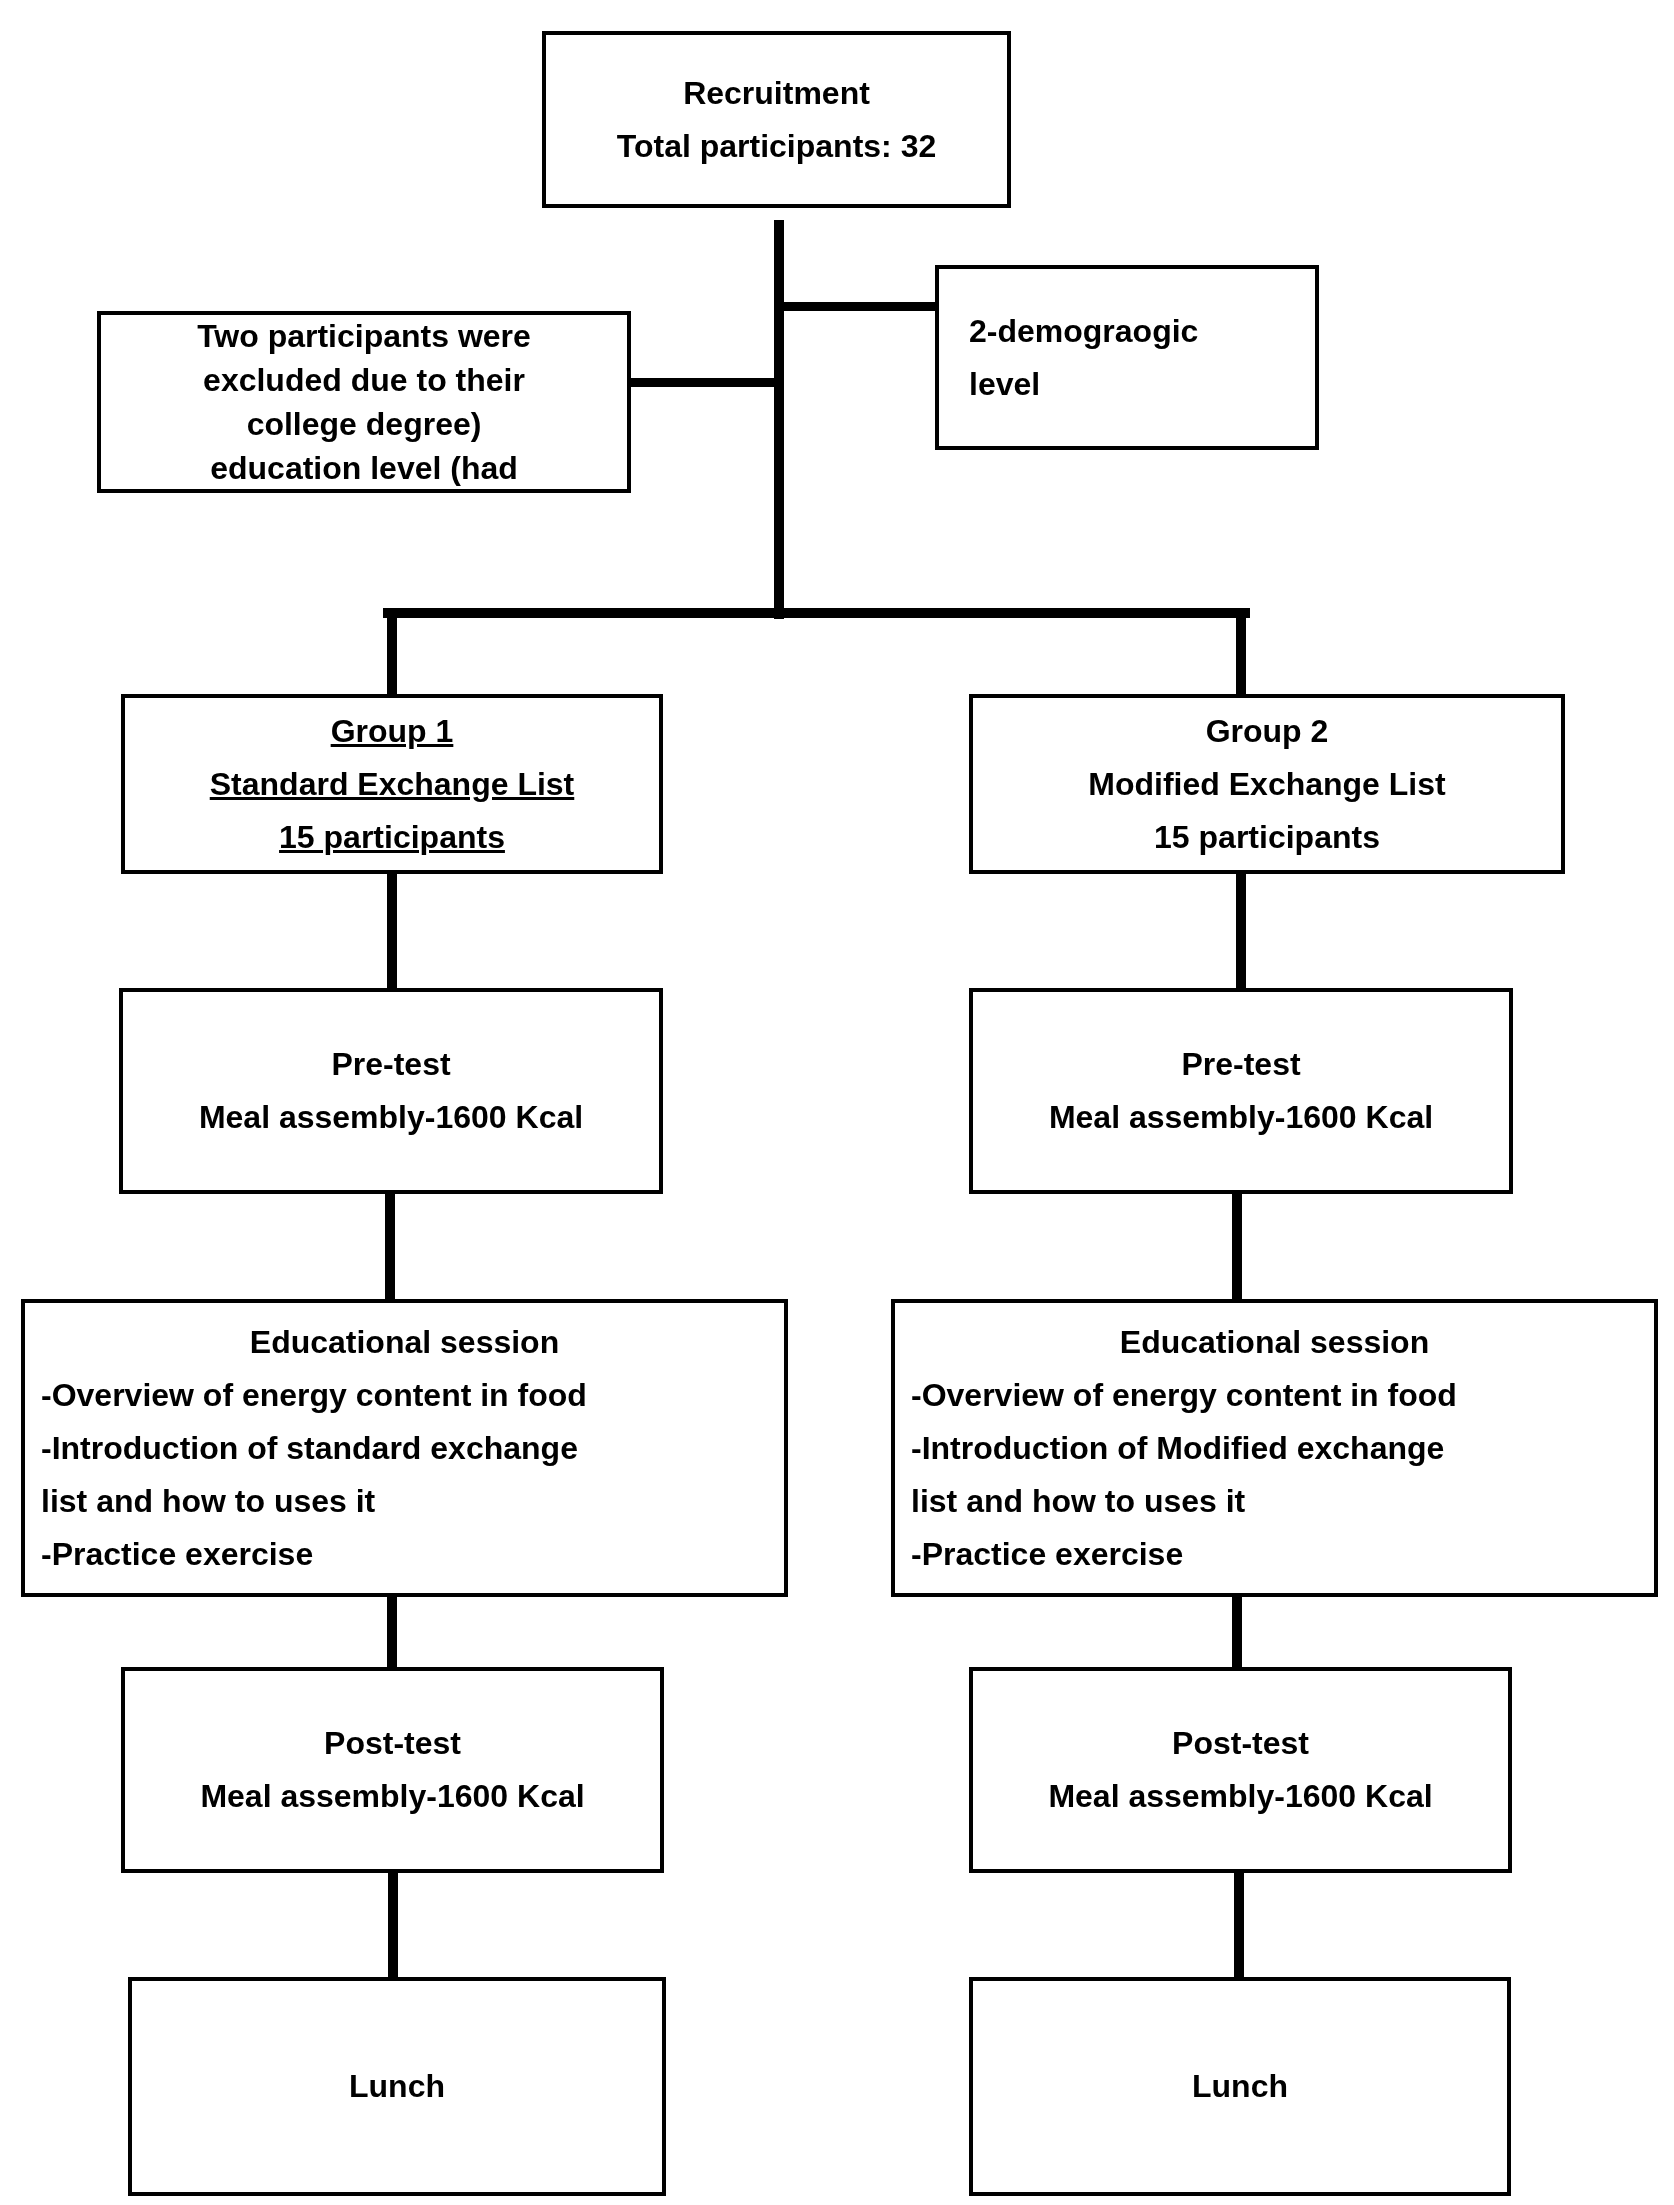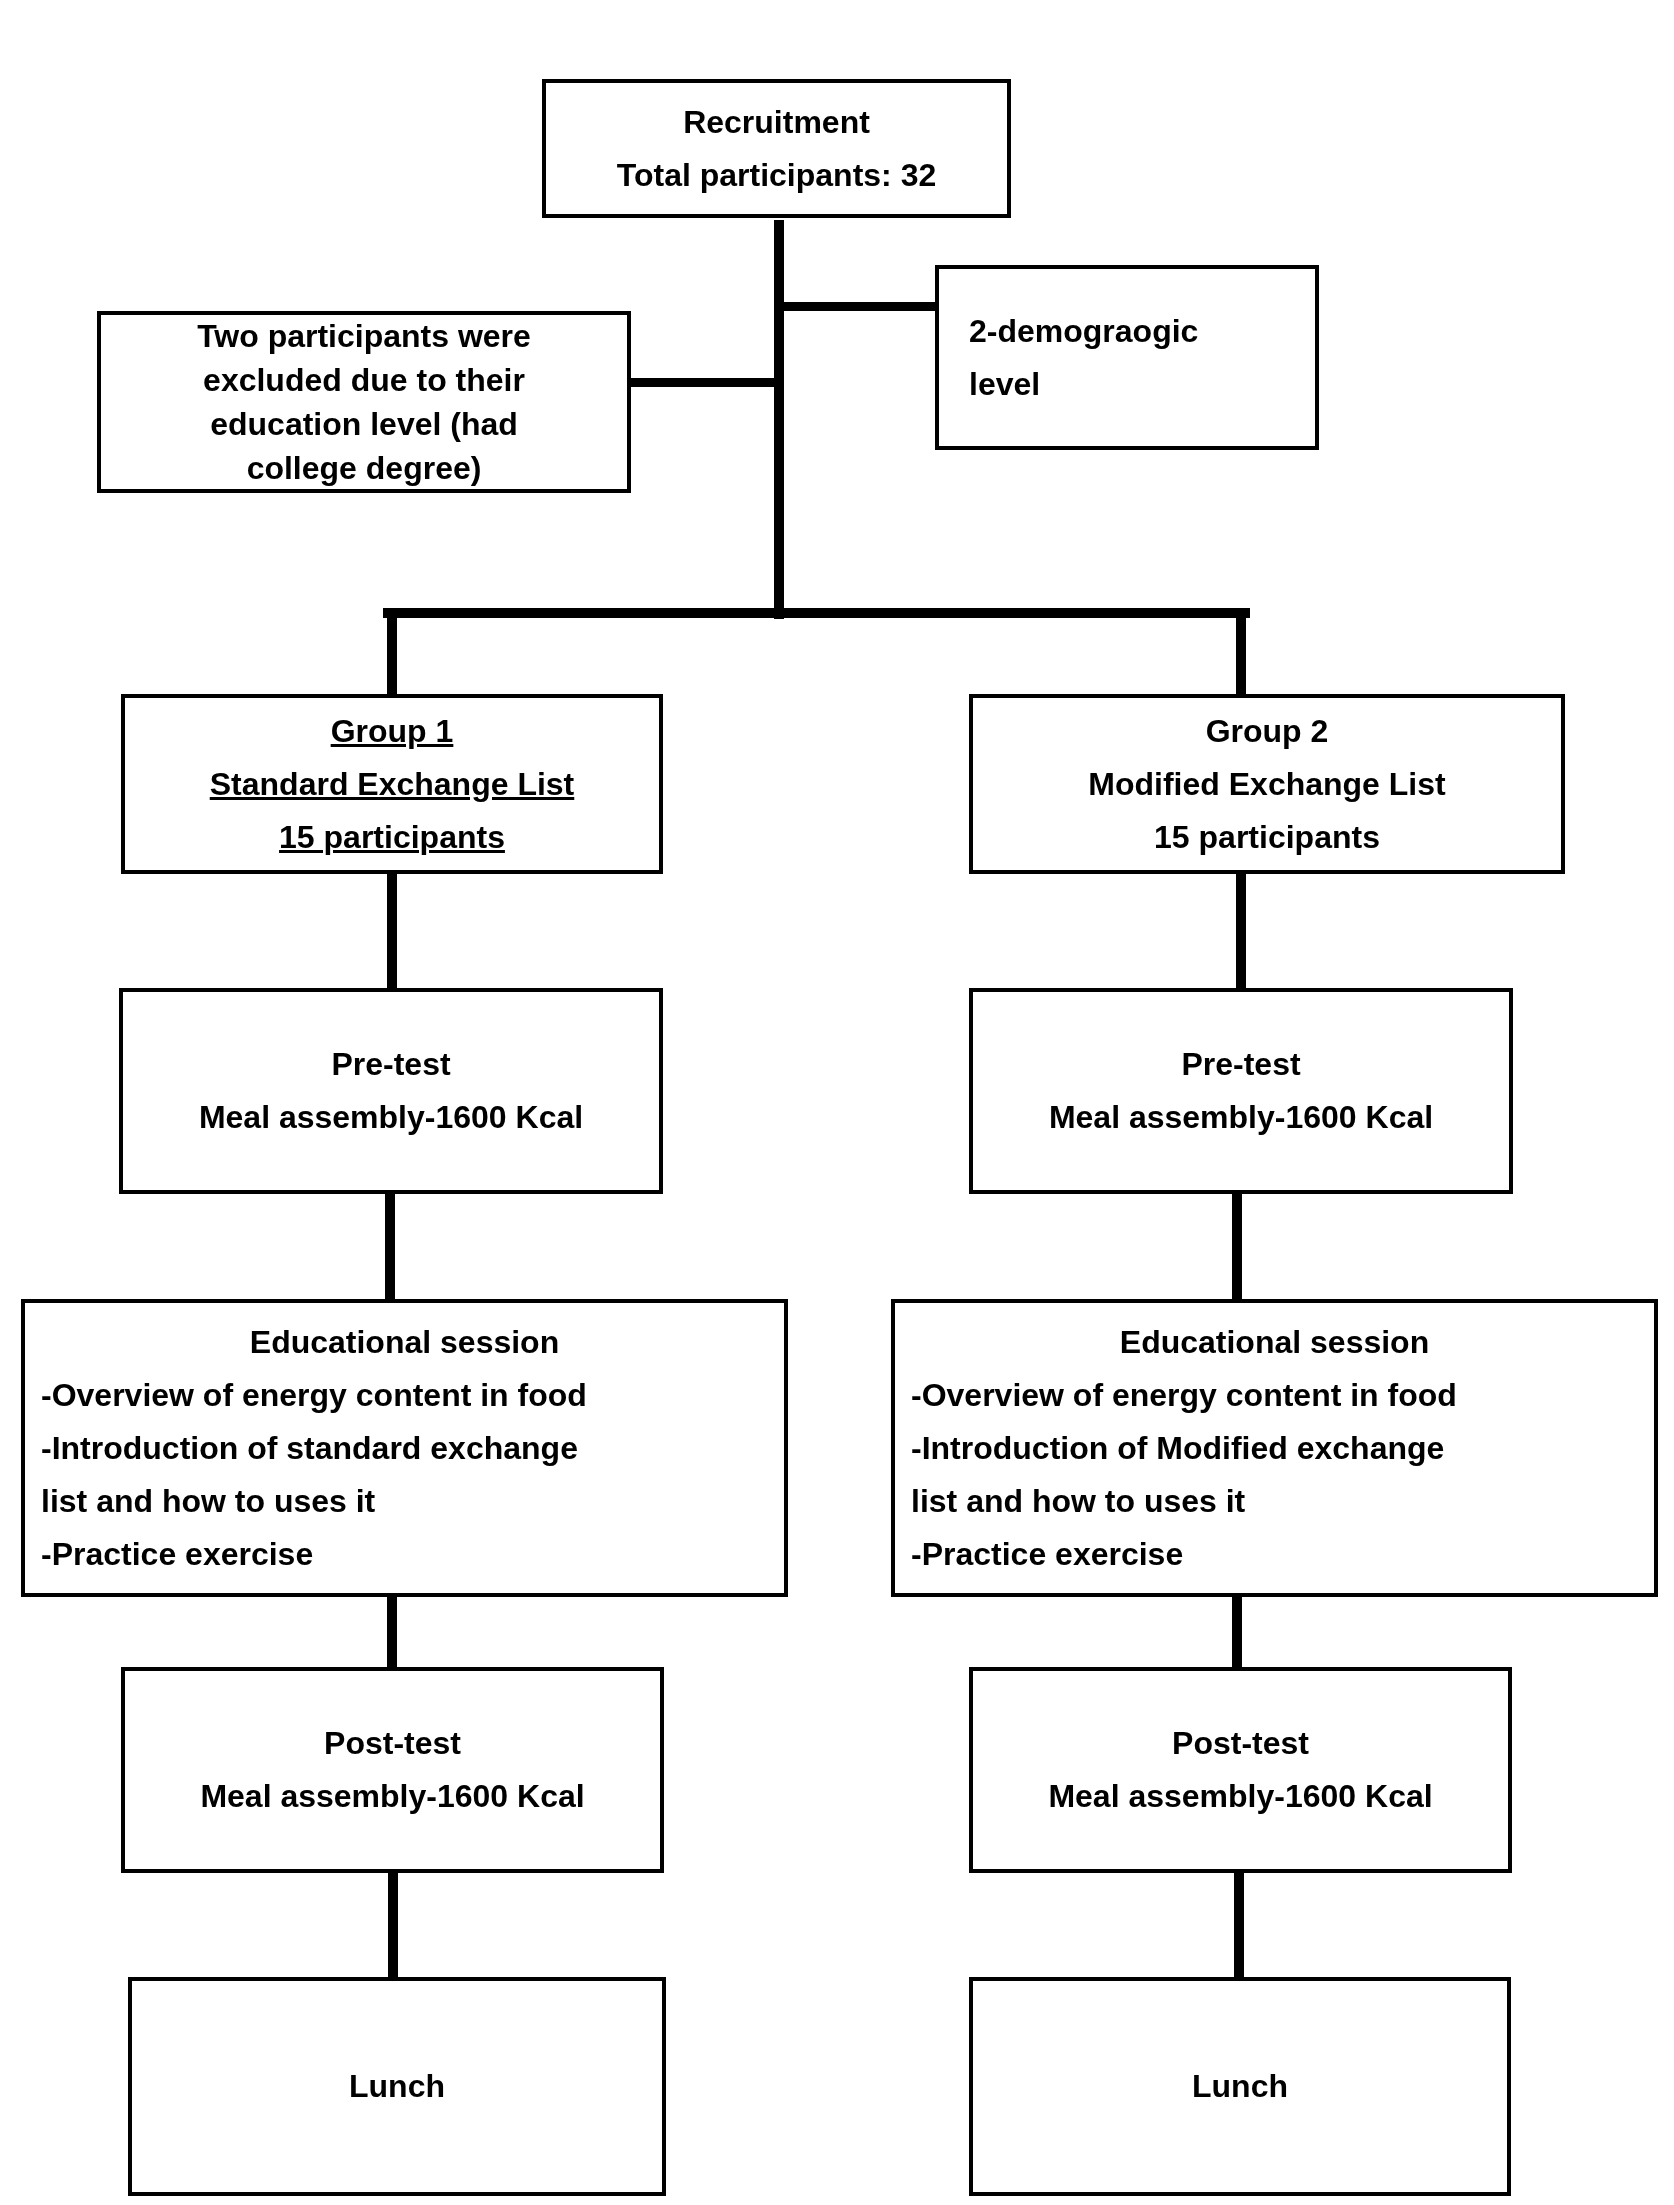--- a/index.html
+++ b/index.html
@@ -29,21 +29,21 @@
   }
   .line {
     line-height: 53px;
     white-space: nowrap;
   }
   .conn {
     position: absolute;
     background: #000000;
   }
   
-  #box-recruitment { left: 542px; top: 31px;   width: 469px;  height: 139px; margin-top: 48px; }
+  #box-recruitment { left: 542px; top: 31px;   width: 469px;  height: 177px; }
   #box-excluded    { left: 97px;  top: 284px;  width: 534px; height: 182px; margin-top: 27px; }
   #box-excluded .line { line-height: 44px; }
   #box-forms       { left: 935px; top: 265px;  width: 384px;  height: 185px;
                      text-align: left; padding-left: 30px; }
   #box-group1      { left: 121px;  top: 694px; width: 542px; height: 180px; text-decoration: underline; }
   #box-group2      { left: 969px; top: 694px; width: 596px; height: 180px; }
   #box-pretest1    { left: 119px;  top: 988px; width: 544px; height: 206px; }
   #box-pretest2    { left: 969px; top: 988px; width: 544px; height: 206px; }
   .edu             { text-align: left; padding: 0 16px; }
   .edu .line:first-child { text-align: center; }
@@ -90,22 +90,22 @@
   <div class="conn" id="conn-post2-lunch2"></div>
 
   <div class="box" id="box-recruitment">
     <div class="line">Recruitment</div>
     <div class="line">Total participants: 32</div>
   </div>
 
   <div class="box" id="box-excluded">
     <div class="line">Two participants were</div>
     <div class="line">excluded due to their</div>
+    <div class="line">college degree)</div>
     <div class="line">education level (had</div>
-    <div class="line">college degree)</div>
   </div>
 
   <div class="box" id="box-forms">
     <div class="line">2-demograogic</div>
     <div class="line">level</div>
   </div>
 
   <div class="box" id="box-group1">
     <div class="line">Group 1</div>
     <div class="line">Standard Exchange List</div>

